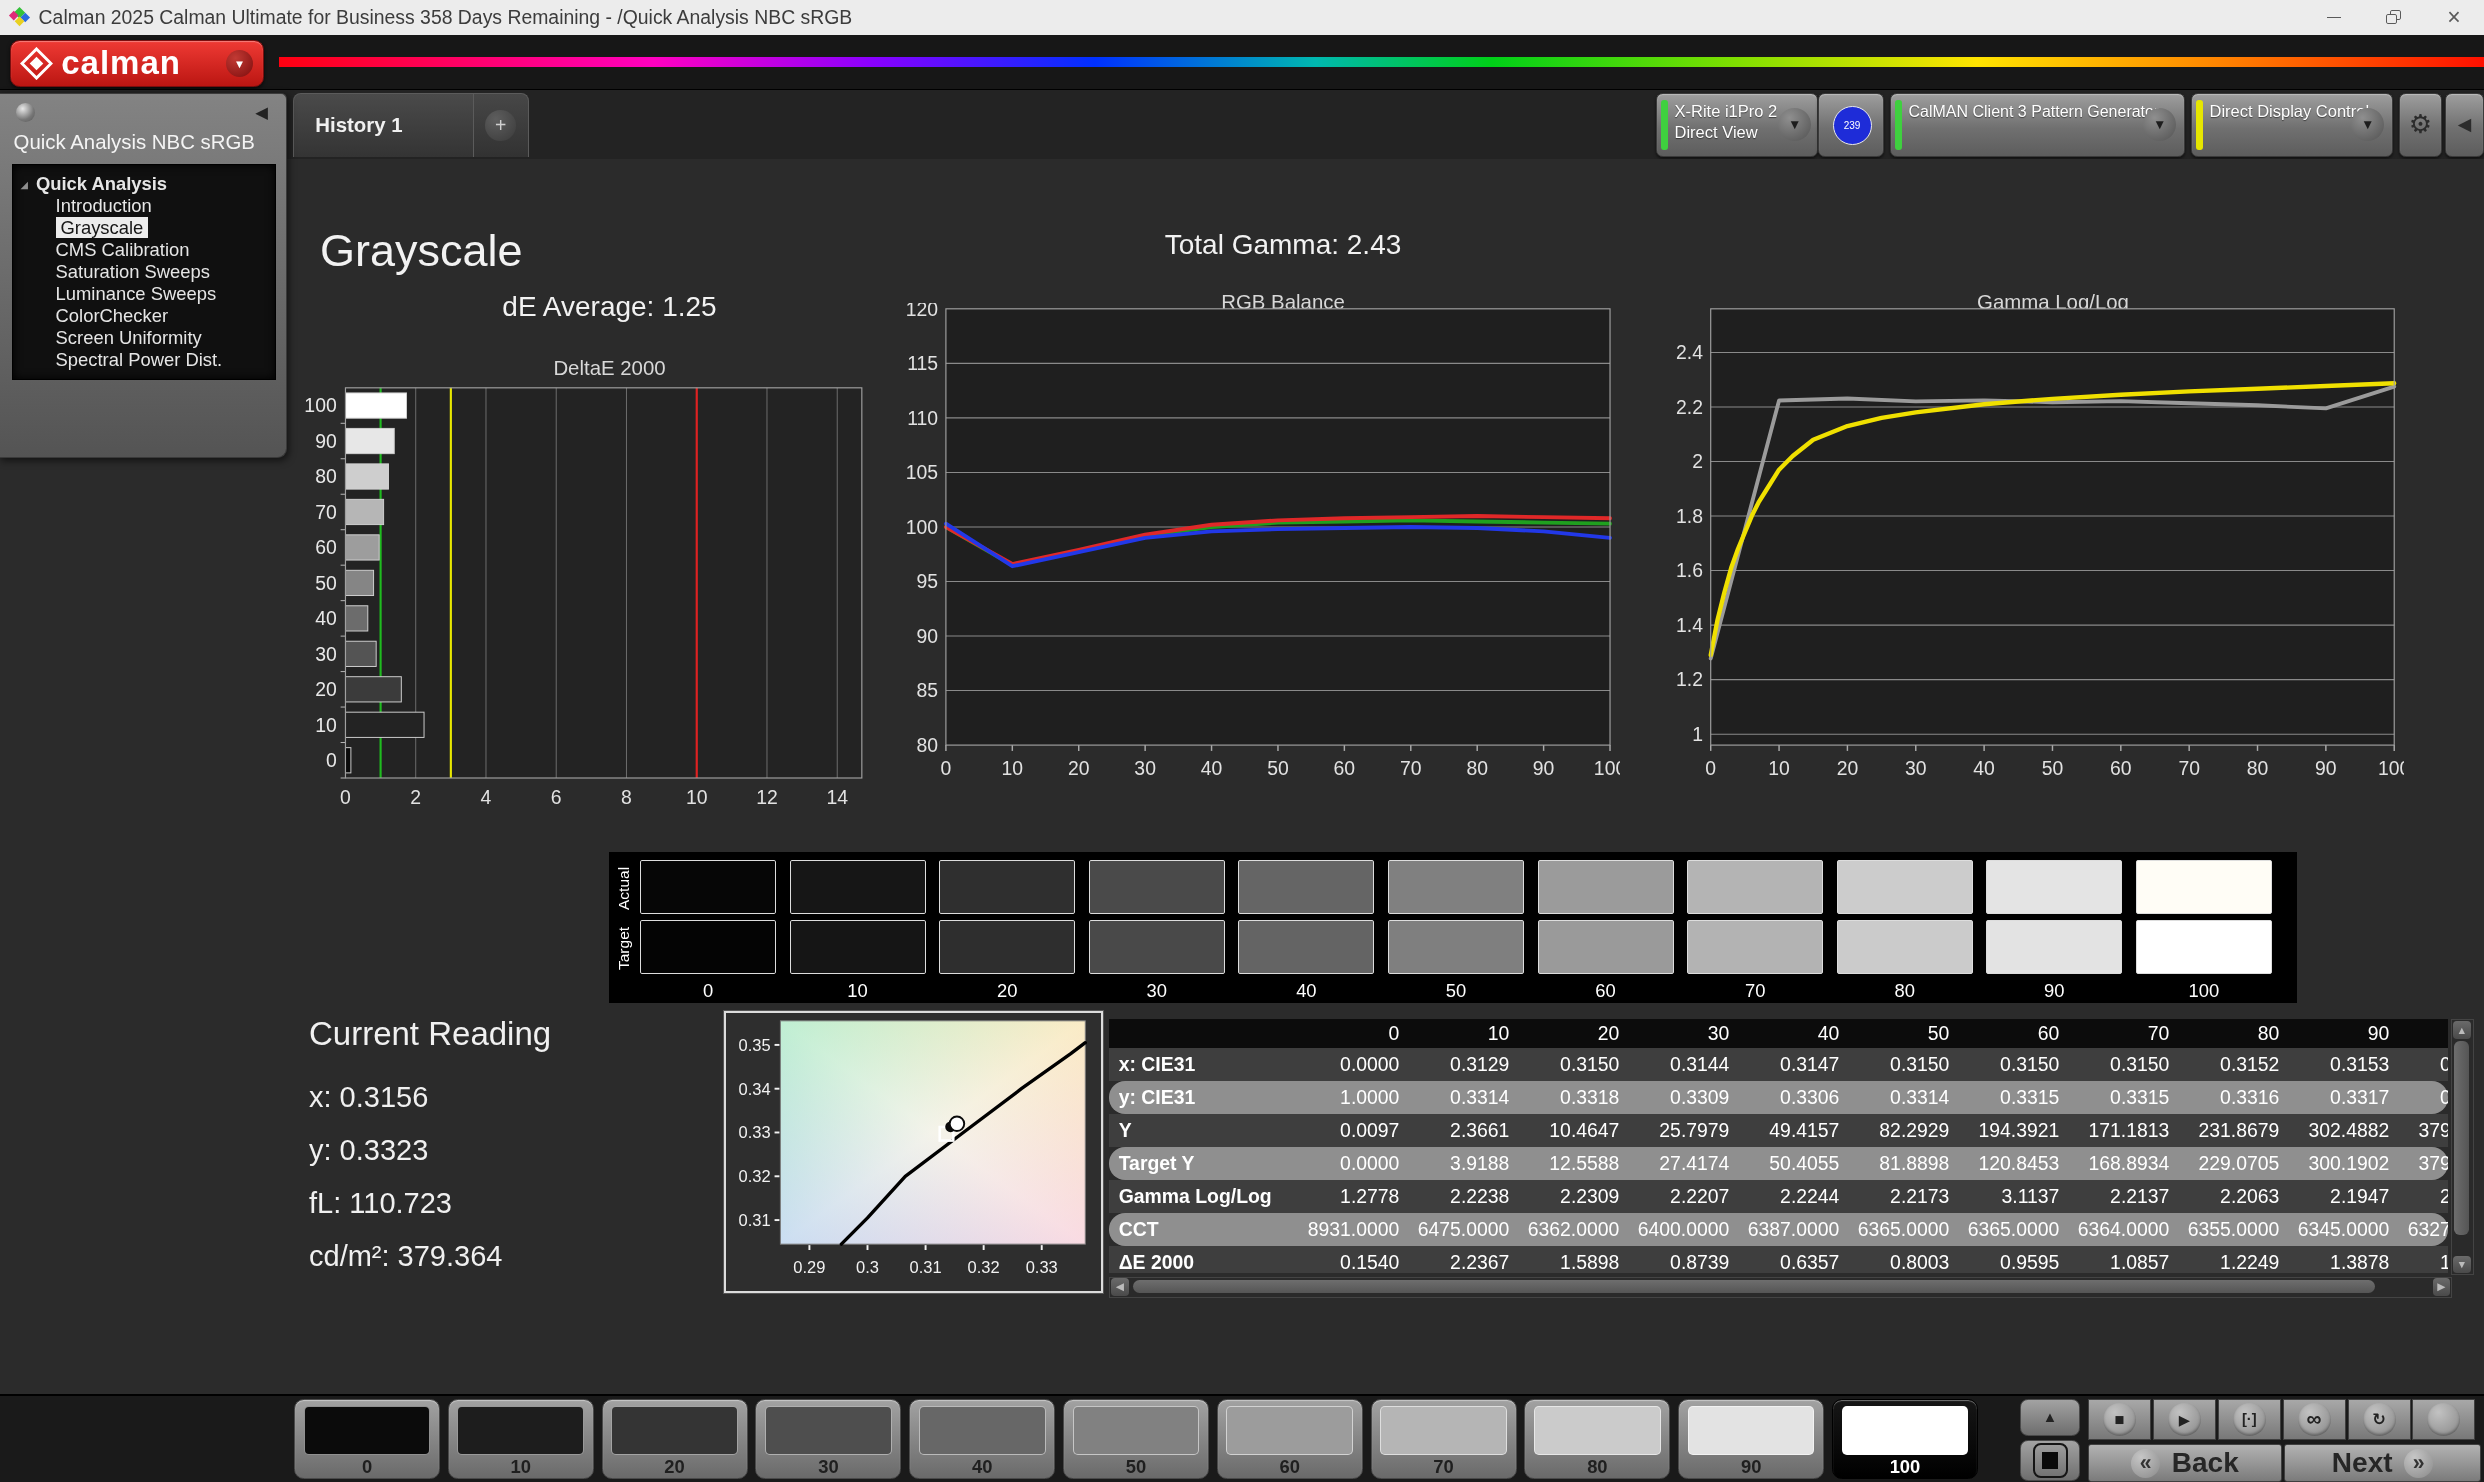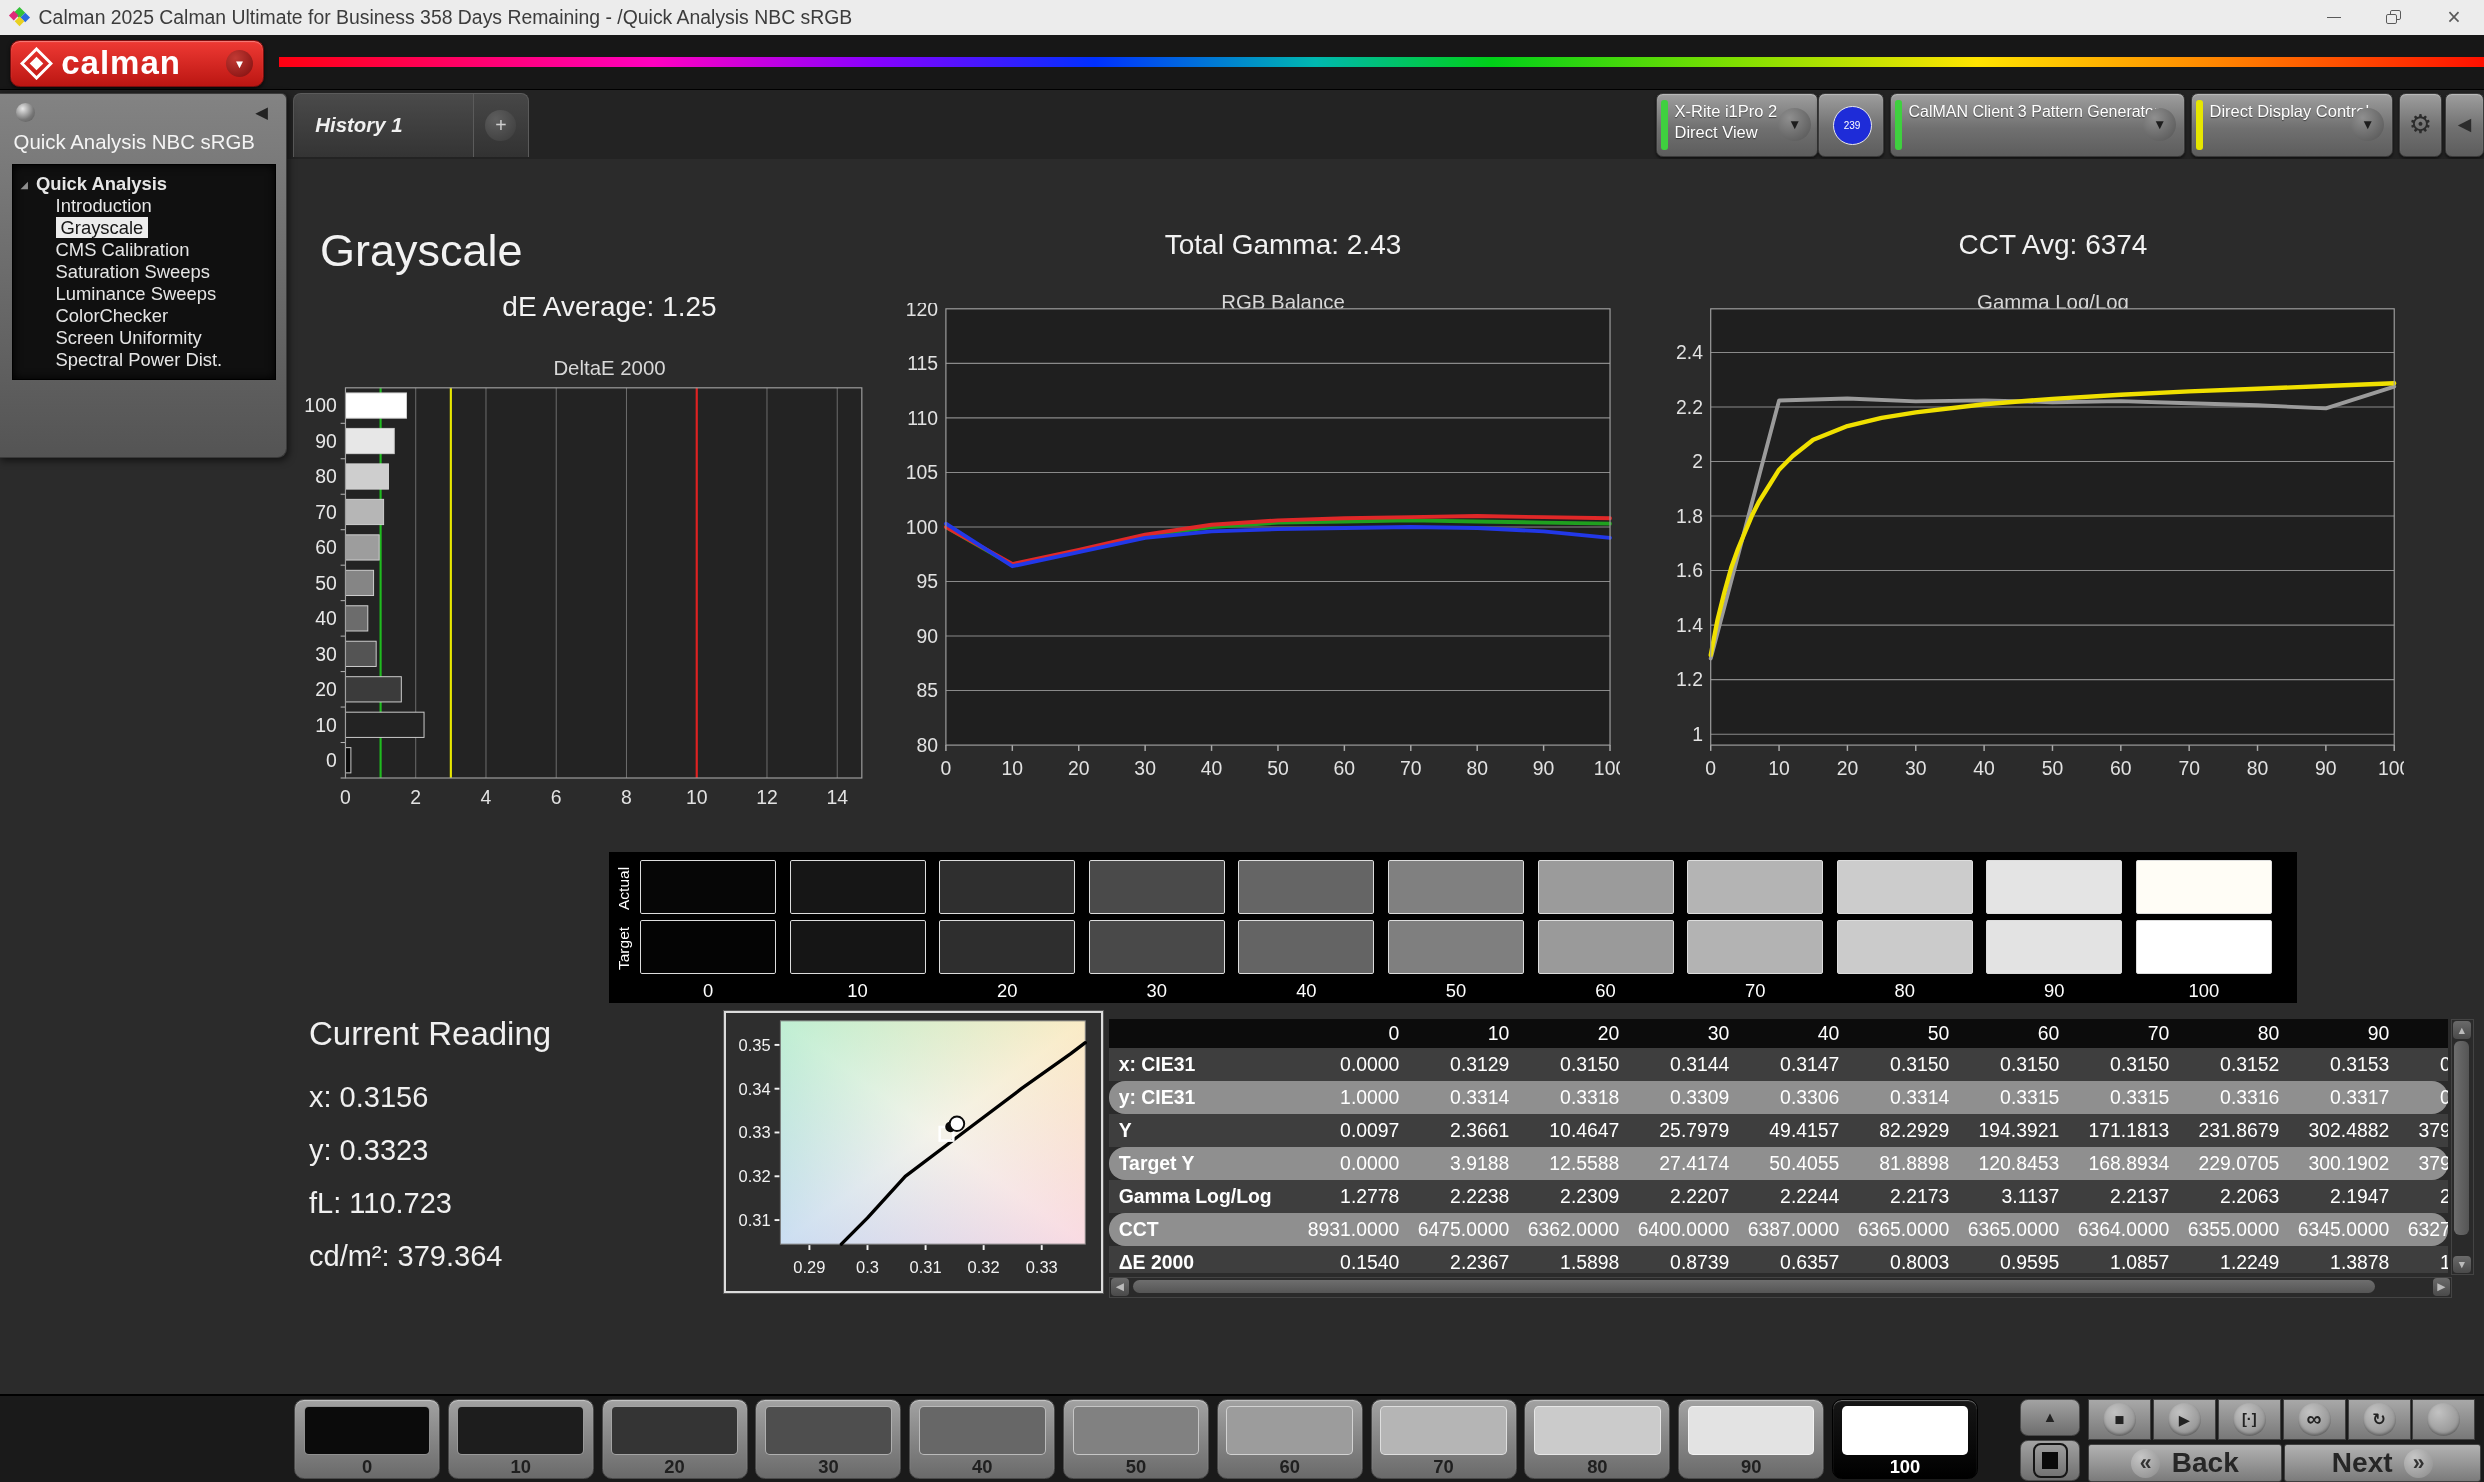--- a/index.html
+++ b/index.html
@@ -25,21 +25,21 @@
            box-shadow:0 1.9px 3.9px rgba(0,0,0,.6), inset 0 1px 1px rgba(255,255,255,.35);
            display:flex;align-items:center;cursor:pointer;}
   .logobtn .brand{color:#fff;font-size:33px;font-weight:bold;letter-spacing:1px;margin-left:7.8px;}
   .logoknob{position:absolute;right:9.7px;top:8.7px;width:27px;height:27px;border-radius:50%;
             background:radial-gradient(circle at 35% 30%,#c23a34,#7e0d0d);display:flex;align-items:center;justify-content:center;
             color:#fff;font-size:11.6px;}
   .spectrum{position:absolute;left:279px;right:0;top:22px;height:9.7px;
             background:linear-gradient(90deg,#ff0010 0%,#ff00c0 17%,#8800ff 27%,#0030ff 37%,#00b8b0 47%,#00cf18 55%,#7fdf00 66%,#ffe400 77%,#ff8400 88%,#ff1000 100%);}
   
   .toolbar{position:absolute;left:0;top:90px;width:2484px;height:69px;background:#232323;}
-  .tab{position:absolute;left:293px;top:2.9px;height:64px;display:flex;font-style:italic;}
+  .tab{position:absolute;left:293px;top:2.9px;height:64px;display:flex;}
   .tabmain{min-width:136px;padding:0 21.3px;background:linear-gradient(#4a4a4a,#343434);
            border:1px solid #5b5b5b;border-bottom:none;border-radius:7.8px 0 0 0;
            display:flex;align-items:center;color:#f0f0f0;font-size:20.4px;font-weight:bold;cursor:pointer;}
   .tabplus{width:54px;background:linear-gradient(#474747,#323232);border:1px solid #5b5b5b;border-left:none;border-bottom:none;
            border-radius:0 7.8px 0 0;display:flex;align-items:center;justify-content:center;cursor:pointer;}
   .plusknob{width:31px;height:31px;border-radius:50%;background:radial-gradient(circle at 35% 30%,#5e5e5e,#3a3a3a);
             color:#cfcfcf;font-size:19.4px;display:flex;align-items:center;justify-content:center;}
   .ctrlbtn{position:absolute;top:2.9px;height:62px;border-radius:6.8px;border:1px solid #3a3a3a;
            background:linear-gradient(#9e9e9e 0%,#707070 55%,#5d5d5d 100%);
            box-shadow:0 1.9px 2.9px rgba(0,0,0,.5), inset 0 1px 1px rgba(255,255,255,.3);cursor:pointer;}
@@ -335,21 +335,20 @@
         <line x1="661.5" y1="456" x2="661.5" y2="462" stroke="#aaaaaa" stroke-width="1.5"></line>
         <text x="661.5" y="487" text-anchor="middle" font-size="20" fill="#e2e2e2" font-family="Liberation Sans, sans-serif">90</text>
         <line x1="730" y1="456" x2="730" y2="462" stroke="#aaaaaa" stroke-width="1.5"></line>
         <text x="730" y="487" text-anchor="middle" font-size="20" fill="#e2e2e2" font-family="Liberation Sans, sans-serif">100</text>
         <polyline points="45,231 113.5,270.375 182,255.75000000000003 250.5,239.99999999999997 319,231 387.5,226.49999999999994 456,225.375 524.5,224.25000000000006 593,225.375 661.5,226.49999999999994 730,227.62500000000003" fill="none" stroke="#1fa01f" stroke-width="4" stroke-linejoin="round" stroke-linecap="round"></polyline>
         <polyline points="45,231 113.5,269.25000000000006 182,254.62499999999994 250.5,238.87500000000003 319,228.74999999999997 387.5,224.25000000000006 456,222.00000000000003 524.5,220.87499999999994 593,219.75 661.5,220.87499999999994 730,222.00000000000003" fill="none" stroke="#e02828" stroke-width="4" stroke-linejoin="round" stroke-linecap="round"></polyline>
         <polyline points="45,227.62500000000003 113.5,271.49999999999994 182,256.87499999999994 250.5,242.25 319,235.50000000000006 387.5,233.25000000000006 456,232.12499999999991 524.5,231 593,232.12499999999991 661.5,235.50000000000006 730,242.25" fill="none" stroke="#2238e8" stroke-width="4" stroke-linejoin="round" stroke-linecap="round"></polyline>
         <rect x="45" y="6" width="685" height="450" fill="none" stroke="#a0a0a0" stroke-width="1.2"></rect>
       </svg>
 
-    <div class="h2" style="left:1711px;top:70px;width:684px;">CCT Avg: 6374</div>
     <div class="h3" style="left:1711px;top:132px;width:684px;">Gamma Log/Log</div>
     <svg class="chartsvg" style="left:1667px;top:144px;" width="737" height="477" id="chart3" viewBox="0 0 760 492">
         <rect x="45" y="6" width="705" height="450" fill="#1f1f1f"></rect>
         <line x1="45" y1="444.75" x2="750" y2="444.75" stroke="#8a8a8a" stroke-width="1.1"></line>
         <text x="37" y="451.75" text-anchor="end" font-size="20" fill="#e2e2e2" font-family="Liberation Sans, sans-serif">1</text>
         <line x1="45" y1="388.5" x2="750" y2="388.5" stroke="#8a8a8a" stroke-width="1.1"></line>
         <text x="37" y="395.5" text-anchor="end" font-size="20" fill="#e2e2e2" font-family="Liberation Sans, sans-serif">1.2</text>
         <line x1="45" y1="332.25000000000006" x2="750" y2="332.25000000000006" stroke="#8a8a8a" stroke-width="1.1"></line>
         <text x="37" y="339.25000000000006" text-anchor="end" font-size="20" fill="#e2e2e2" font-family="Liberation Sans, sans-serif">1.4</text>
         <line x1="45" y1="276" x2="750" y2="276" stroke="#8a8a8a" stroke-width="1.1"></line>

